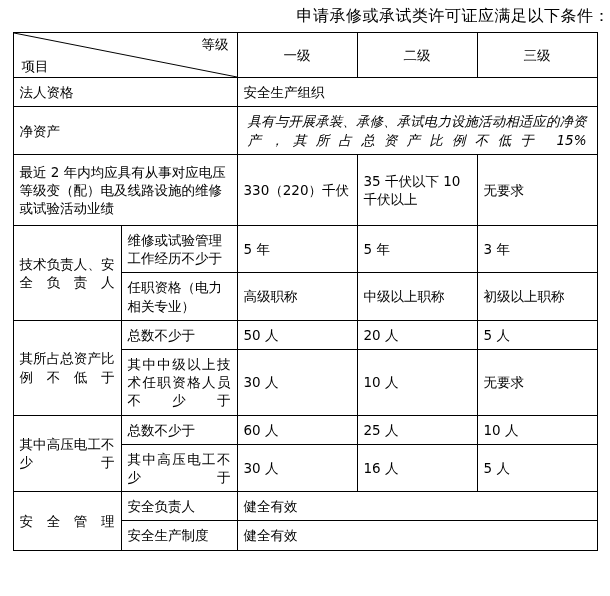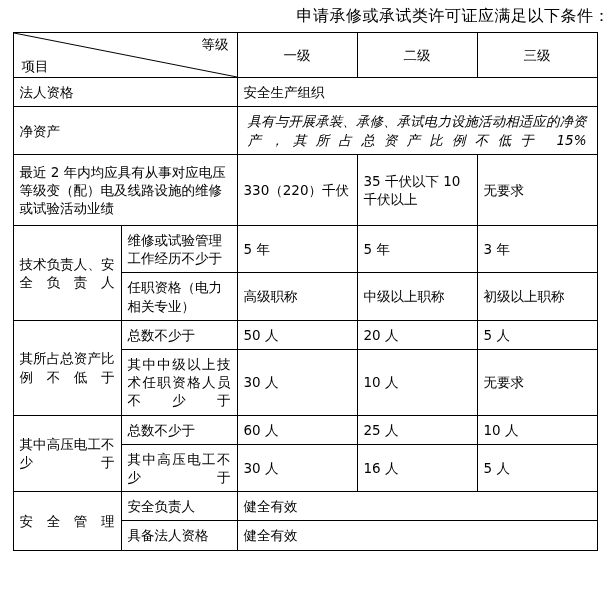--- a/index.html
+++ b/index.html
@@ -178,18 +178,18 @@
         <td>16 人</td>
         <td>5 人</td>
       </tr>
 
       <tr>
         <td rowspan="2" class="spread">安全管理</td>
         <td>安全负责人</td>
         <td colspan="3">健全有效</td>
       </tr>
       <tr>
-        <td>具备法人资格</td>
+        <td>安全生产制度</td>
         <td colspan="3">健全有效</td>
       </tr>
     </tbody>
   </table>
 </div>
 
 </body></html>

